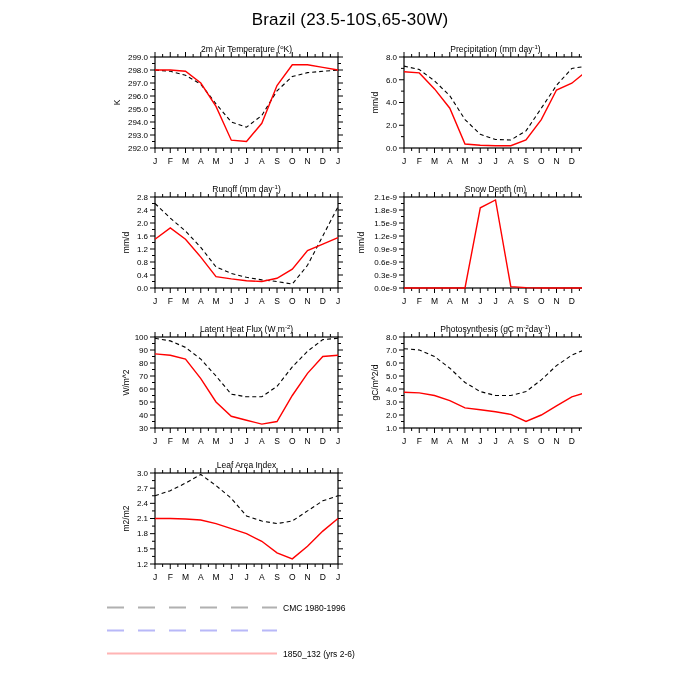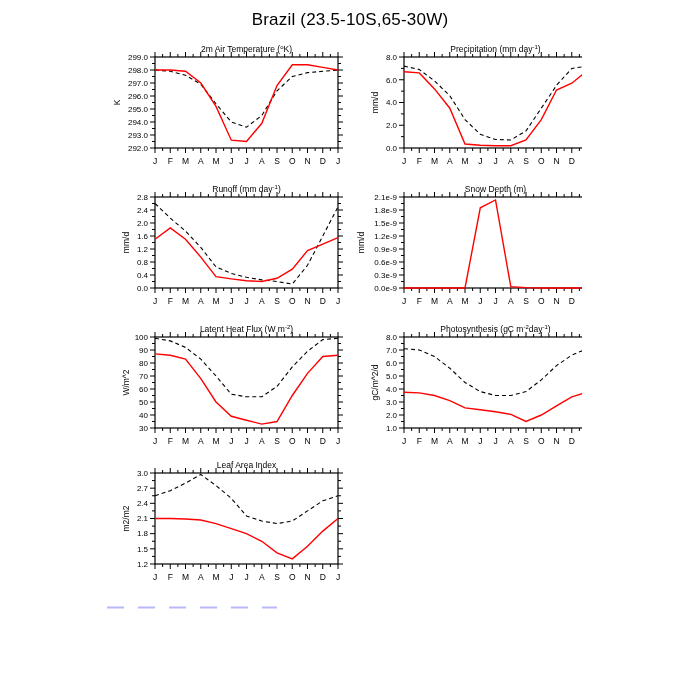--- a/index.html
+++ b/index.html
@@ -766,17 +766,29 @@
         <text x="151.5" y="9" text-anchor="middle" font-size="8.5"><tspan>Leaf Area Index</tspan></text>
         <text x="34.2" y="59.5" text-anchor="middle" font-size="8.5" transform="rotate(-90 34.2 59.5)">m2/m2</text>
         <polyline points="60.0,36.8 75.3,31.7 90.5,24.1 105.8,15.5 121.0,26.6 136.3,39.3 151.5,57.0 166.8,62.0 182.0,64.6 197.3,62.0 212.5,51.9 227.8,41.8 243.0,36.8" fill="none" stroke="#000000" stroke-width="1.1" stroke-dasharray="4,3"></polyline>
         <polyline points="60.0,59.5 75.3,59.5 90.5,60.0 105.8,61.0 121.0,64.6 136.3,69.6 151.5,74.7 166.8,82.3 182.0,93.9 197.3,99.9 212.5,87.3 227.8,72.1 243.0,59.5" fill="none" stroke="#ff0000" stroke-width="1.4"></polyline>
       </svg>
     </div>
 
   <div class="legend">
     <div class="legend-row">
       <svg class="legend-line" width="170" height="15">
+          <line x1="0" y1="7.5" x2="170" y2="7.5" stroke="#b0b0b0" stroke-width="2" stroke-dasharray="17,14"></line>
+        </svg>
+      <span class="legend-label">CMC 1980-1996</span>
+    </div>
+    <div class="legend-row">
+      <svg class="legend-line" width="170" height="15">
           <line x1="0" y1="7.5" x2="170" y2="7.5" stroke="#b8b8f8" stroke-width="2" stroke-dasharray="17,14"></line>
         </svg>
+    </div>
+    <div class="legend-row">
+      <svg class="legend-line" width="170" height="15">
+          <line x1="0" y1="7.5" x2="170" y2="7.5" stroke="#ffb4b4" stroke-width="2"></line>
+        </svg>
+      <span class="legend-label">1850_132 (yrs 2-6)</span>
     </div>
   </div>
 </div>
 
 </body></html>

